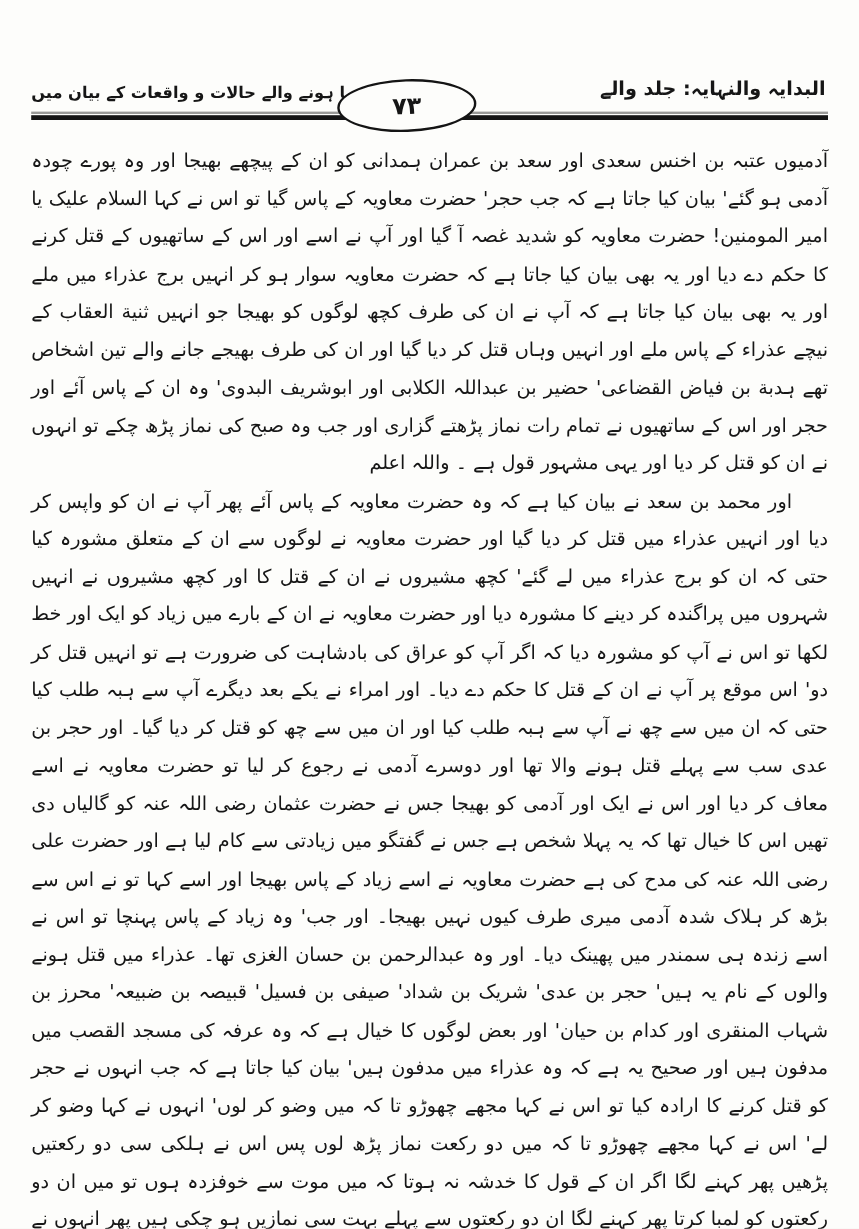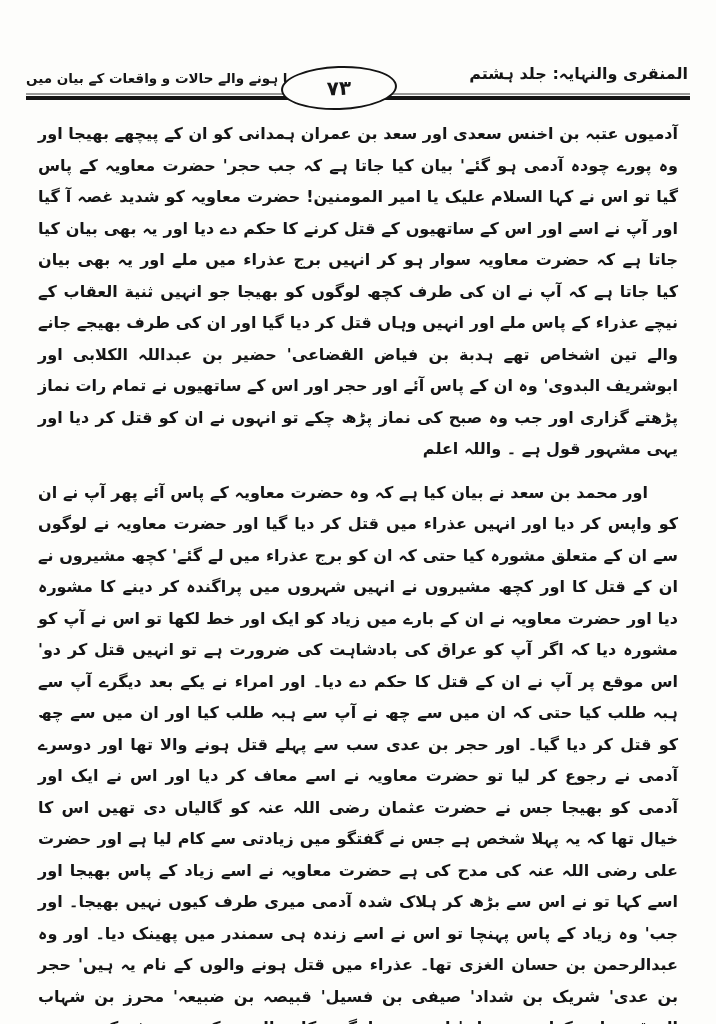--- a/index.html
+++ b/index.html
@@ -56,30 +56,30 @@
   }
   
   .body-text {
     direction: rtl;
     margin: 26px 26px 0 26px;
     font-size: 16px;
     line-height: 31.5px;
     text-align: justify;
     text-justify: inter-word;
   }
-  .body-text p { margin: 12px; font-weight: bold; }
+  .body-text p { margin: 0; }
   .body-text p + p { margin-top: 0; text-indent: 30px; }
 </style>
 </head>
 <body>
 
 <div class="page">
 
   <div class="hdr">
-    <div class="hdr-right-title">المنقری والنہایہ: جلد ہشتم</div>
+    <div class="hdr-right-title">البدایہ والنہایہ: جلد والے</div>
     <div class="hdr-left-title">۵۱ھ میں رونما ہونے والے حالات و واقعات کے بیان میں</div>
     <div class="hdr-rule">
       <div class="thin"></div>
       <div class="thick"></div>
     </div>
     <div class="page-number-oval">
       <span>۷۳</span>
     </div>
   </div>
 

